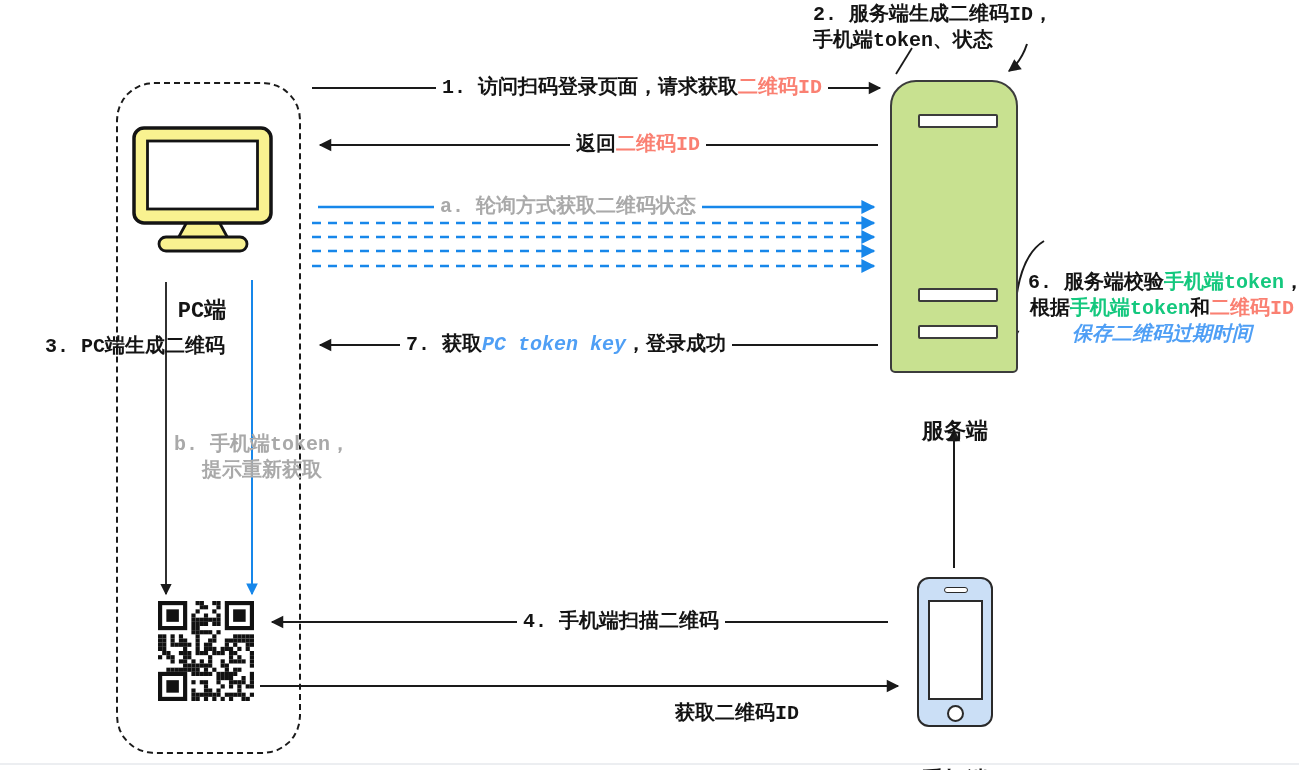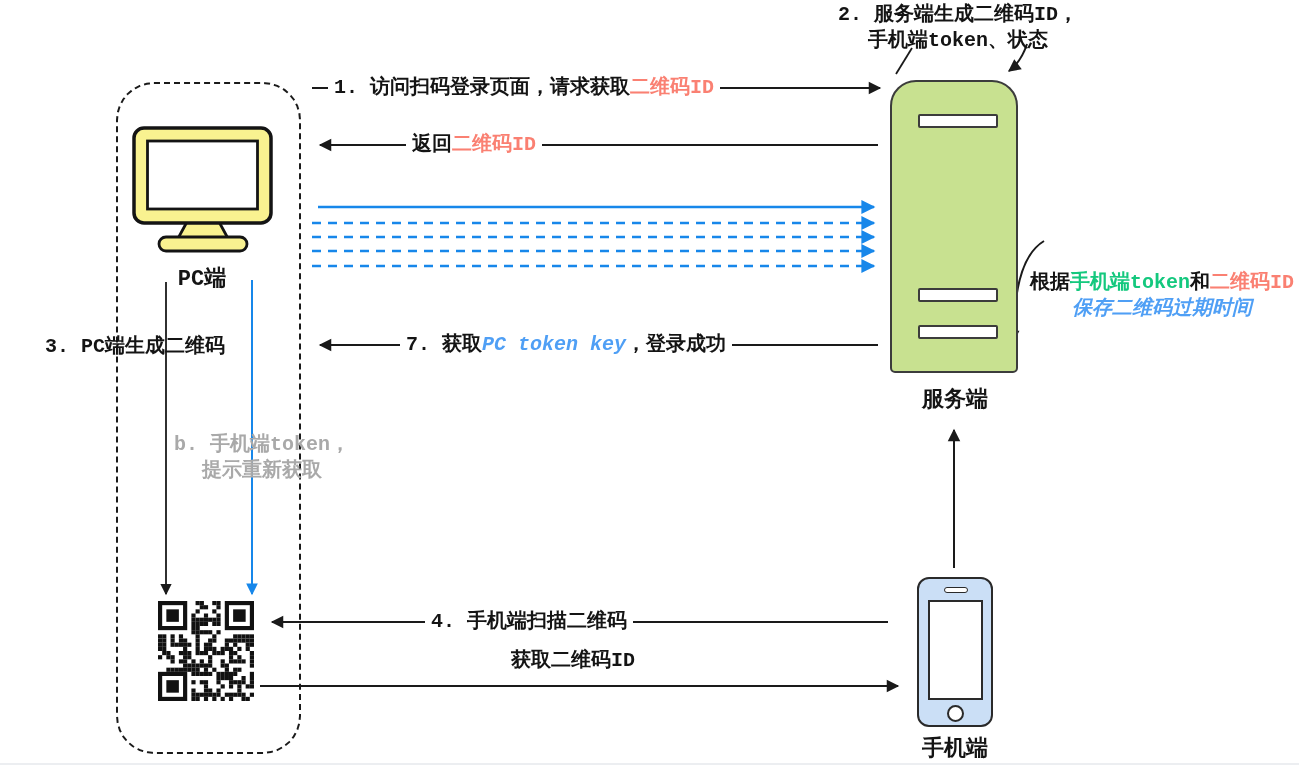--- a/index.html
+++ b/index.html
@@ -15,28 +15,28 @@
     border:2.2px dashed #1a1a1a;border-radius:38px;
     background:transparent;
   }
   
   .wires{left:0;top:0;width:1299px;height:770px;}
   .ln{stroke:#1a1a1a;stroke-width:2;fill:none;}
   .ln-thin{stroke:#1a1a1a;stroke-width:1.8;fill:none;}
   .lnb{stroke:var(--blue_arrow,#1787ea);stroke-width:2.4;fill:none;}
   .lnb-dash{stroke:var(--blue_arrow,#1787ea);stroke-width:2.4;fill:none;stroke-dasharray:9 7;}
   
-  .lbl{position:absolute;height:26px;line-height:26px;text-align:left;font-size:20px;white-space:nowrap;}
+  .lbl{position:absolute;height:26px;line-height:26px;text-align:right;font-size:20px;white-space:nowrap;}
   .lbl .tag{display:inline-block;padding:0 6px;background:#fff;}
   .note{position:absolute;font-size:20px;line-height:26px;white-space:nowrap;}
   .red{color:var(--red_text,#fa8072);}
   .green{color:var(--green_text,#14c87e);}
   .blue{color:var(--blue_text,#4f9ff5);font-style:italic;}
   .gray{color:var(--gray_text,#a9a9a9);}
-  .entity-label{position:absolute;font-size:22px;text-align:center;color:#141414;}
+  .entity-label{position:absolute;font-size:22px;text-align:center;color:#141414;margin-top:32px;}
   
   .server-body{
     left:890px;top:80px;width:128px;height:293px;
     background:var(--server_green,#c8e190);
     border:2.5px solid #3c3c3c;
     border-radius:26px 26px 5px 5px;
     box-sizing:border-box;
   }
   .server-slot{
     position:absolute;left:26px;width:80px;height:14px;
@@ -340,53 +340,57 @@
   </div>
   <div class="entity-label" style="left:903px;top:384px;width:104px">服务端</div>
 
   <div class="abs phone-body">
     <div class="phone-speaker"></div>
     <div class="phone-screen"></div>
     <div class="phone-home"></div>
   </div>
   <div class="entity-label" style="left:903px;top:733px;width:104px">手机端</div>
 
-  <div class="note" style="left:813px;top:2px;width:290px;text-align:center">
+  <div class="note" style="left:813px;top:2px;width:290px;">
     <div>2. 服务端生成二维码ID，</div>
     <div>手机端token、状态</div>
   </div>
 
   <div class="lbl" style="left:328px;top:75px;width:500px">
     <span class="tag"><span>1. 访问扫码登录页面，请求获取</span><span class="red">二维码ID</span></span>
   </div>
 
   <div class="lbl" style="left:406px;top:132px;width:300px">
     <span class="tag"><span>返回</span><span class="red">二维码ID</span></span>
   </div>
 
+  <div class="lbl" style="left:402px;top:194px;width:300px">
+    <span class="tag"><span class="gray">a. 轮询方式获取二维码状态</span></span>
+  </div>
 
   <div class="lbl" style="left:400px;top:332px;width:300px">
     <span class="tag"><span>7. 获取</span><span class="blue">PC token key</span><span>，登录成功</span></span>
   </div>
 
   <div class="note" style="left:1028px;top:270px;width:268px;text-align:center">
+    <div><span>6. 服务端校验</span><span class="green">手机端token</span><span>，</span></div>
     <div><span>根据</span><span class="green">手机端token</span><span>和</span><span class="red">二维码ID</span></div>
     <div><span class="blue">保存二维码过期时间</span></div>
   </div>
 
   <div class="note" style="left:45px;top:334px">3. PC端生成二维码</div>
 
   <div class="note" style="left:162px;top:432px;width:200px;text-align:center">
     <div class="gray">b. 手机端token，</div>
     <div class="gray">提示重新获取</div>
   </div>
 
 
   <div class="lbl" style="left:425px;top:609px;width:300px">
     <span class="tag"><span>4. 手机端扫描二维码</span></span>
   </div>
 
-  <div class="lbl" style="left:505px;top:648px;width:300px">
+  <div class="lbl" style="left:505px;top:701px;width:300px">
     <span class="tag"><span>获取二维码ID</span></span>
   </div>
 
   <div class="abs bottom-hairline"></div>
 </div>
 
 </body></html>

